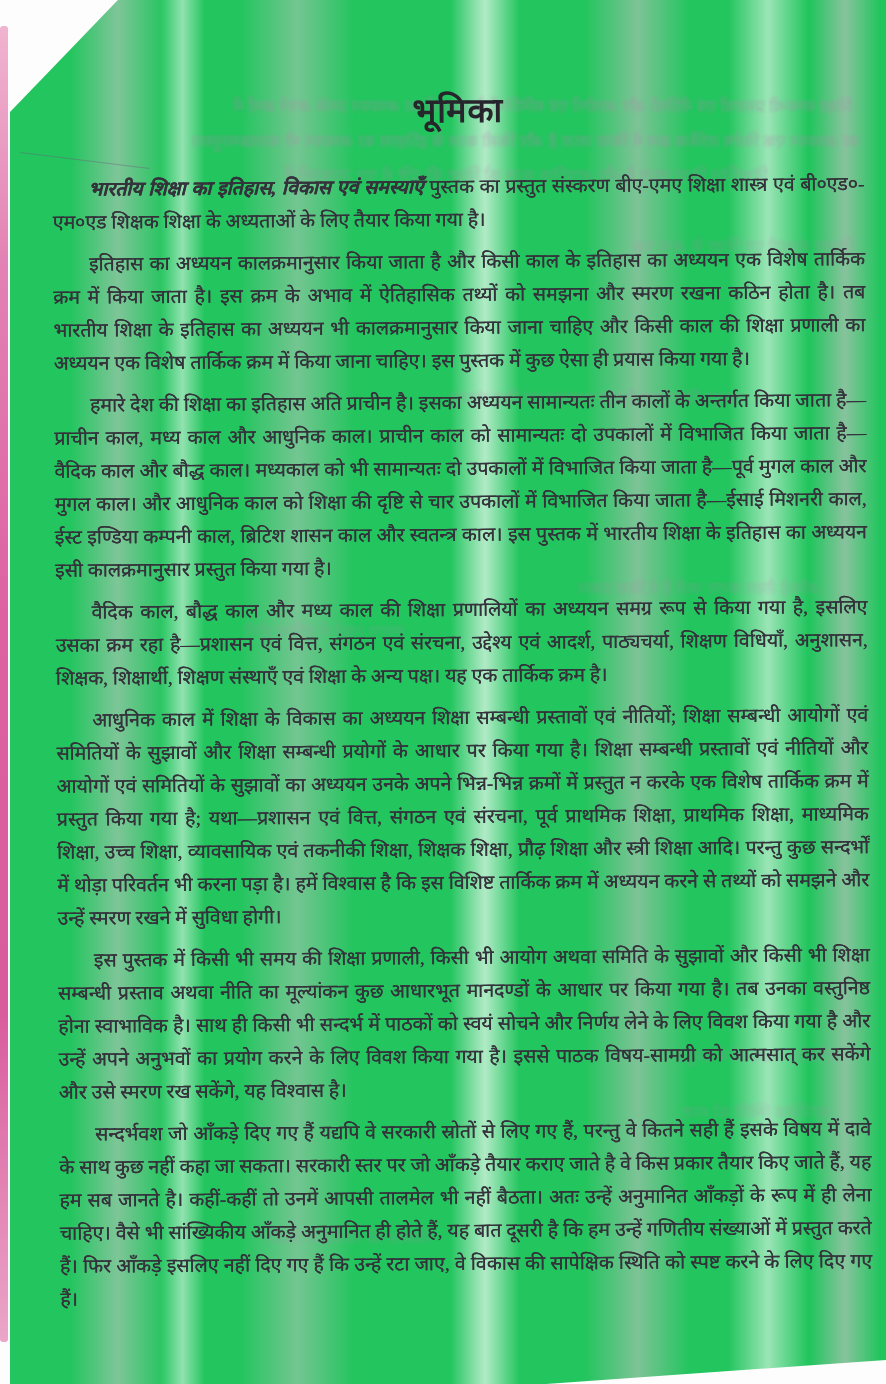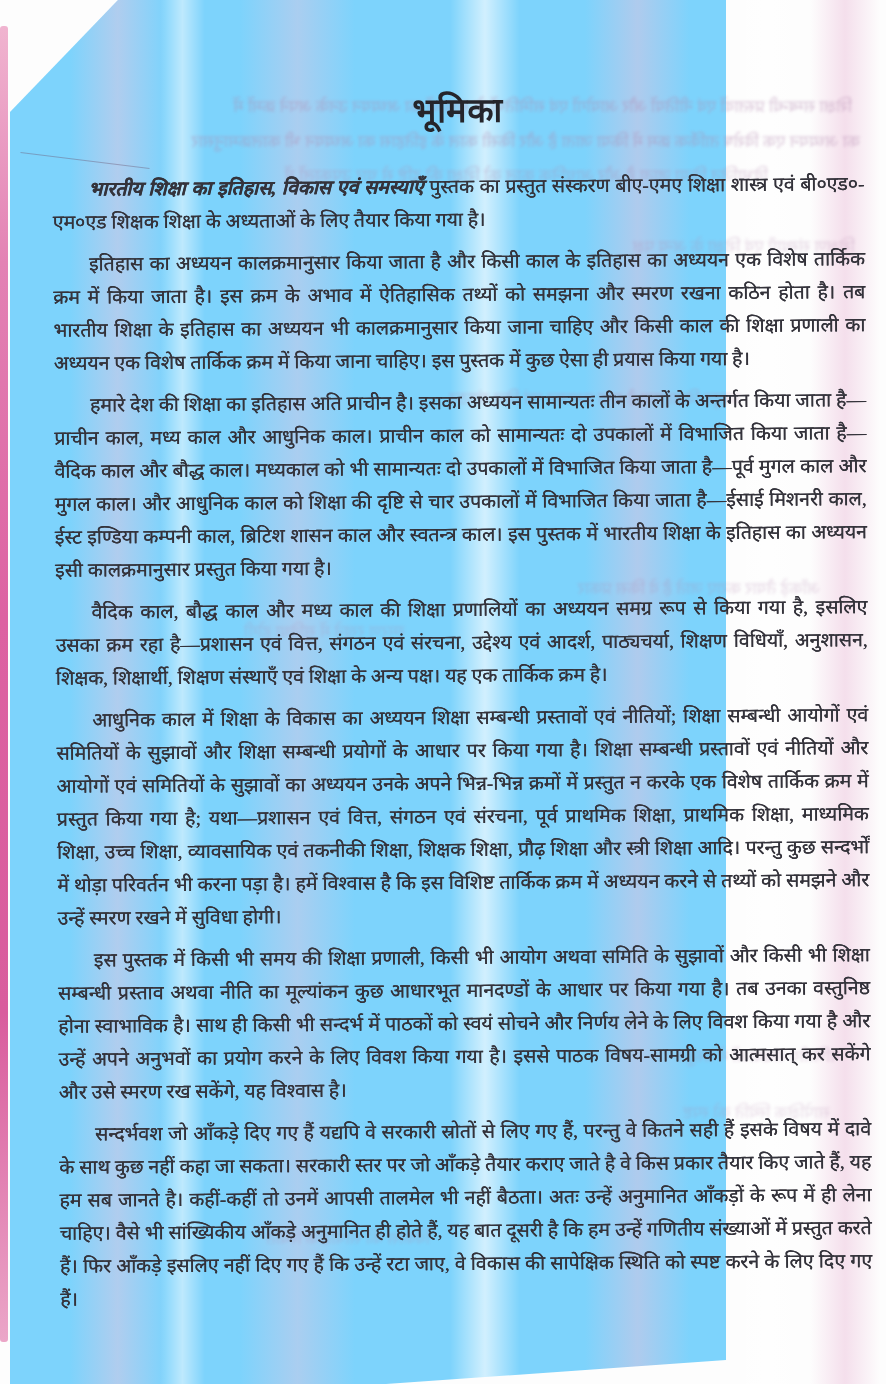--- a/index.html
+++ b/index.html
@@ -3,22 +3,22 @@
 <meta charset="utf-8">
 <style>
   html,body{margin:0;padding:0;}
   body{
     width:886px;height:1384px;position:relative;overflow:hidden;
     background:#fdfdfd;
     font-family:"Liberation Serif","DejaVu Serif",serif;
   }
   
   .page{
-    position:absolute;left:10px;top:0;width:716px;height:1384px;
-    background-color:#7dd3fc;
+    position:absolute;left:10px;top:0;width:876px;height:1384px;
+    background-color:#22c55e;
     clip-path:polygon(0px 112px,108px 0px,876px 0px,876px 1384px,0px 1384px);
   }
   
   .streak{position:absolute;top:0;bottom:0;pointer-events:none;}
   .s1{left:60px;width:95px;background:linear-gradient(90deg,transparent,rgba(238,198,222,.45),transparent);}
   .s2{left:230px;width:115px;background:linear-gradient(90deg,transparent,rgba(238,198,222,.40),transparent);}
   .s3{left:440px;width:70px;background:linear-gradient(90deg,transparent,rgba(255,255,255,.65),transparent);}
   .s4{left:575px;width:105px;background:linear-gradient(90deg,transparent,rgba(236,193,219,.45),transparent);}
   .s5{left:718px;width:80px;background:linear-gradient(90deg,transparent,rgba(255,255,255,.55),transparent);}
   .s6{left:800px;width:70px;background:linear-gradient(90deg,transparent,rgba(236,193,219,.5),transparent);}

